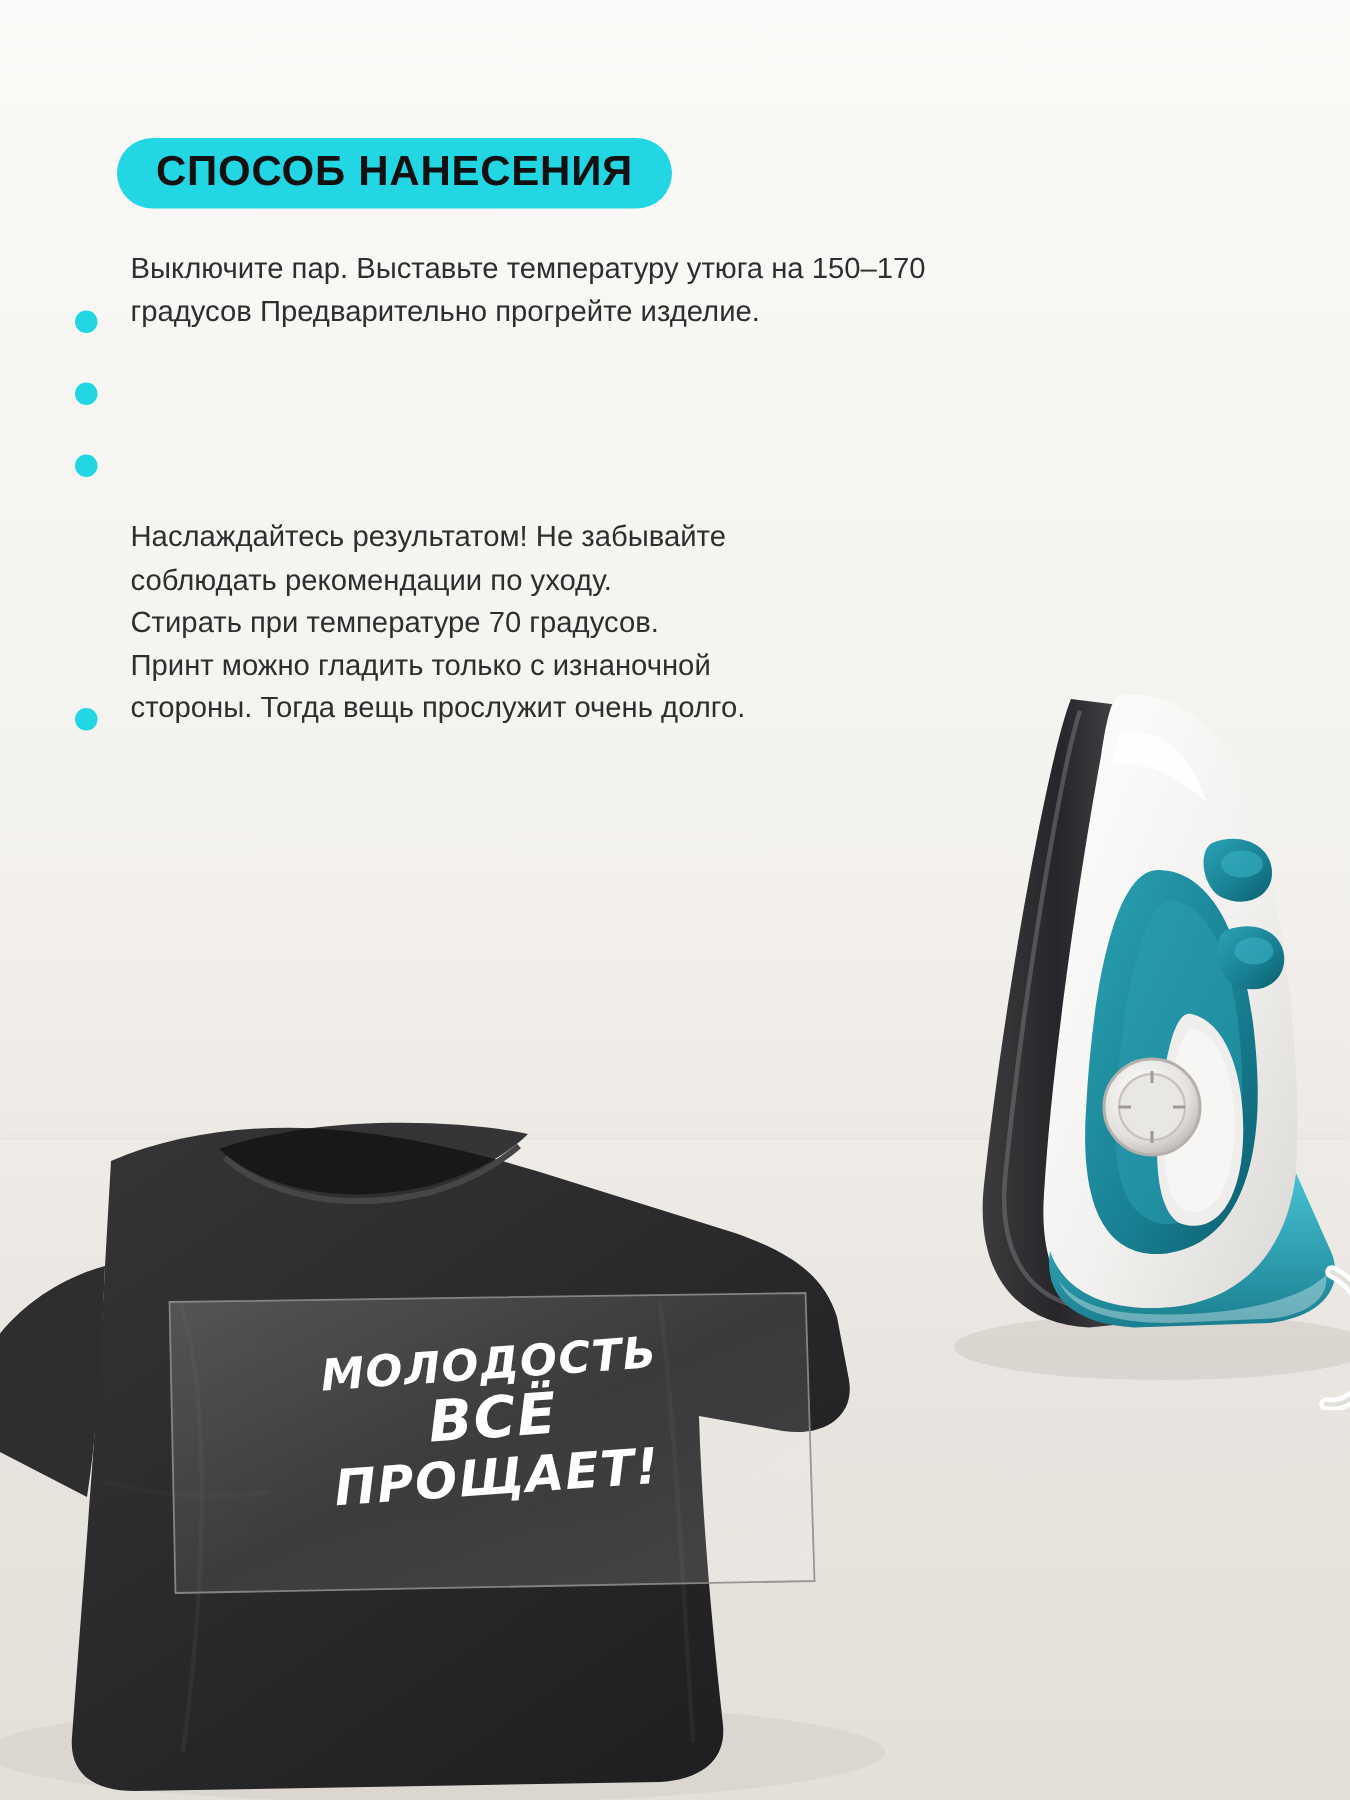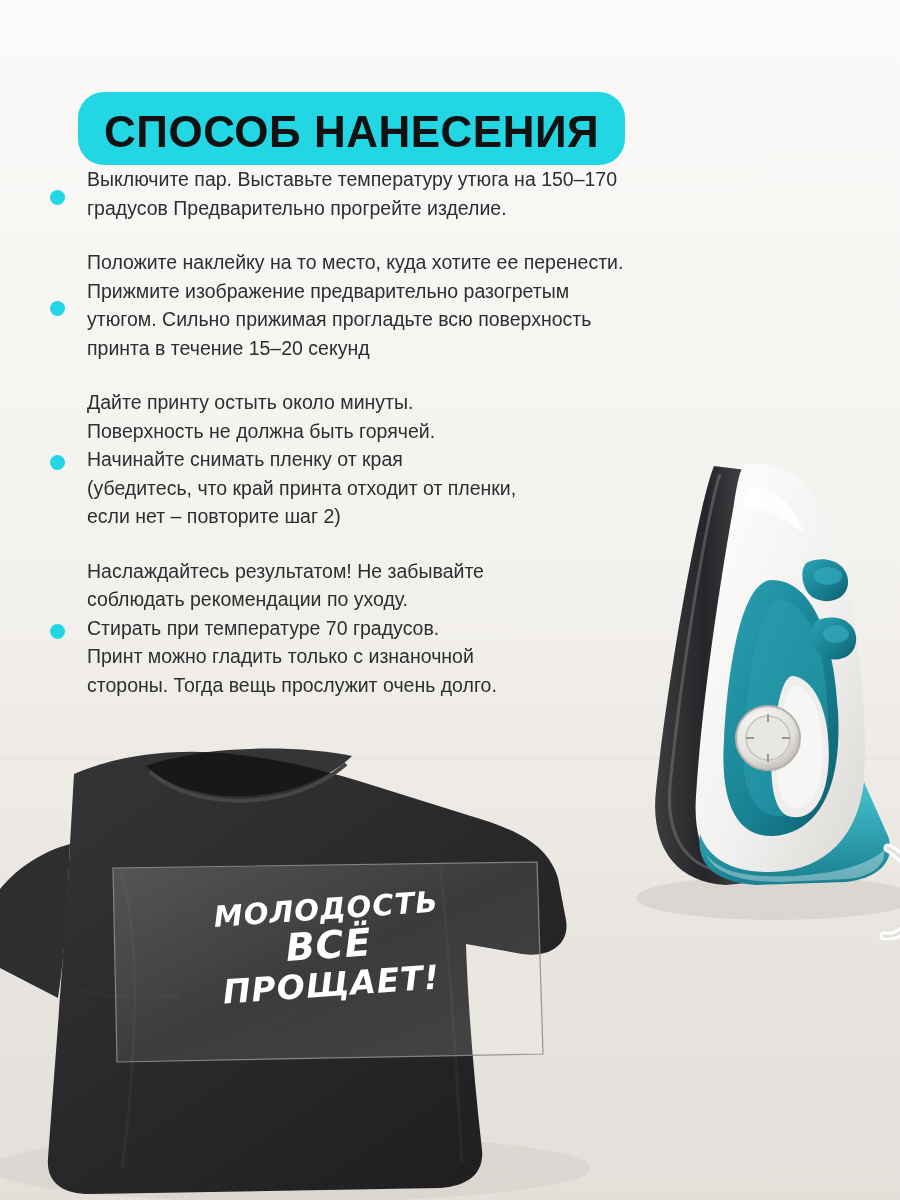--- a/index.html
+++ b/index.html
@@ -45,39 +45,39 @@
   
   .heading-wrap {
     position: absolute;
     left: 78px;
     top: 92px;
   }
   .heading {
     display: inline-block;
     background: #23d6e4;
     color: #111111;
-    font-size: 44px;
+    font-size: 28px;
     font-weight: bold;
     letter-spacing: 0.5px;
-    padding: 18px 26px 11px 26px;
+    padding: 8px 26px 11px 26px;
     border-radius: 26px;
     line-height: 1;
     white-space: nowrap;
   }
 
   
   .steps {
     position: absolute;
     left: 50px;
     top: 165px;
     width: 740px;
   }
   .step {
     display: flex;
-    align-items: center;
+    align-items: flex-end;
     margin-bottom: 26px;
   }
   .bullet {
     width: 15px;
     height: 15px;
     border-radius: 50%;
     background: #23d6e4;
     flex: 0 0 15px;
     margin-top: 7px;
   }
@@ -275,33 +275,24 @@
   <div class="steps">
 
     <div class="step">
       <div class="bullet"></div>
       <div class="step-text">Выключите пар. Выставьте температуру утюга на 150–170
 градусов Предварительно прогрейте изделие.</div>
     </div>
 
     <div class="step">
       <div class="bullet"></div>
-      <div class="step-text">Положите наклейку на то место, куда хотите ее перенести.
-Прижмите изображение предварительно разогретым
-утюгом. Сильно прижимая прогладьте всю поверхность
-принта в течение 15–20 секунд</div>
     </div>
 
     <div class="step">
       <div class="bullet"></div>
-      <div class="step-text">Дайте принту остыть около минуты.
-Поверхность не должна быть горячей.
-Начинайте снимать пленку от края
-(убедитесь, что край принта отходит от пленки,
-если нет – повторите шаг 2)</div>
     </div>
 
     <div class="step">
       <div class="bullet"></div>
       <div class="step-text">Наслаждайтесь результатом! Не забывайте
 соблюдать рекомендации по уходу.
 Стирать при температуре 70 градусов.
 Принт можно гладить только с изнаночной
 стороны. Тогда вещь прослужит очень долго.</div>
     </div>

